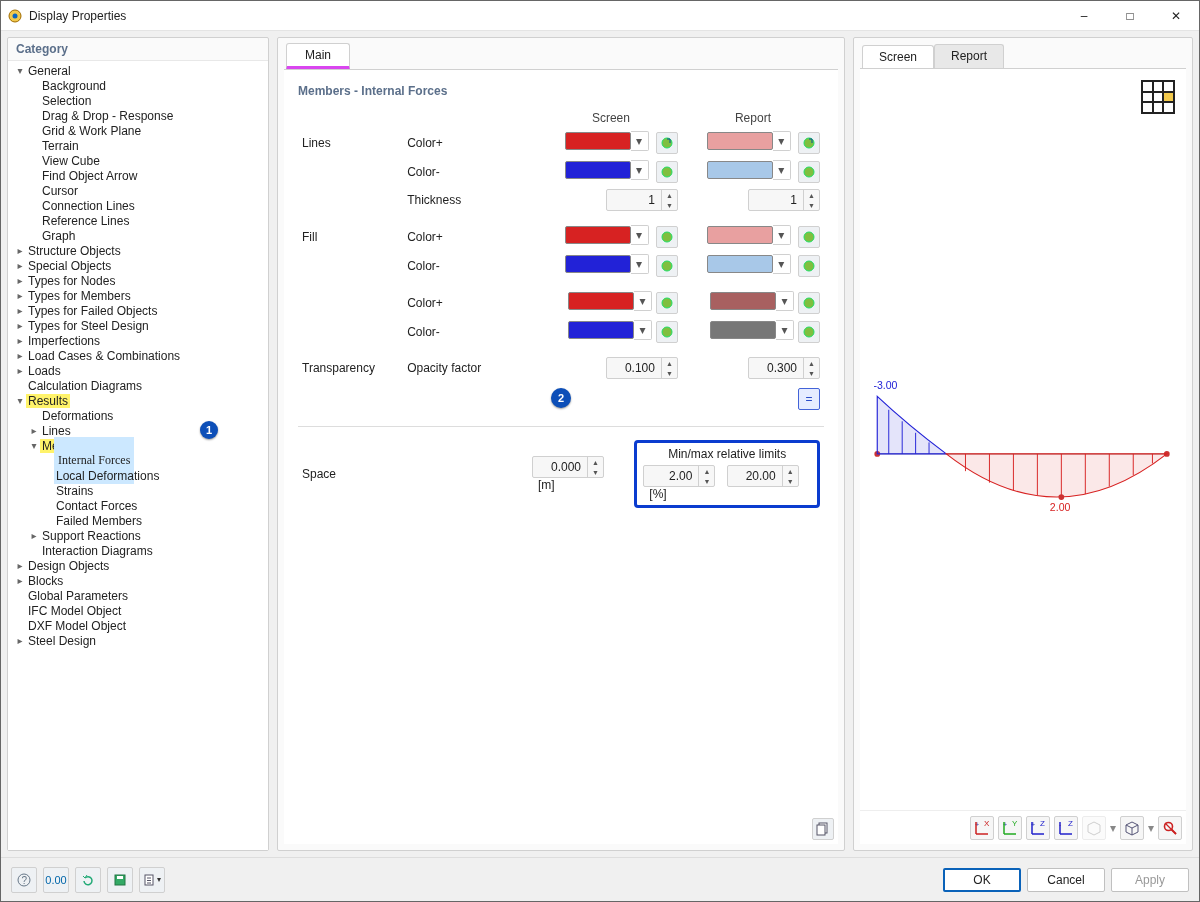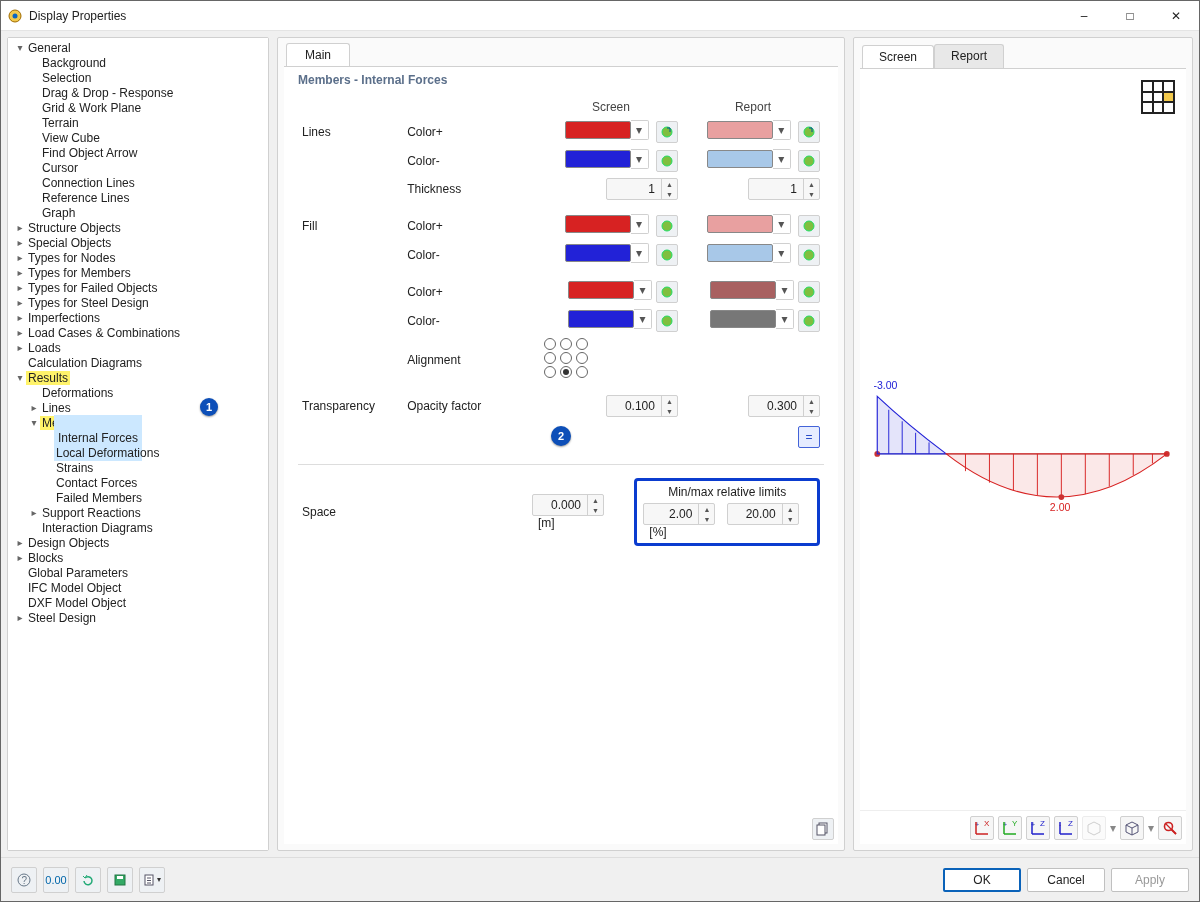--- a/index.html
+++ b/index.html
@@ -57,21 +57,21 @@
     padding:4px 8px; color:var(--text-header); font-weight:600;
     border-bottom:1px solid #e8e8e8;
   }
   .tree {
     flex:1; overflow:auto; padding:2px 2px 4px 2px; background:#fff;
   }
   .tree-item { display:flex; align-items:center; height:15px; padding-left:4px; white-space:nowrap; position:relative;}
   .tree-item .tw { width:12px; text-align:center; color:#666; font-size:10px; cursor:default;}
   .tree-item .lbl { padding: 0 2px;}
   .tree-item .lbl.hi { background: var(--hi-yellow); }
-  .tree-item.selected .lbl { background: var(--bg-sel); padding: 16px 4px;}
+  .tree-item.selected .lbl { background: var(--bg-sel); padding: 16px 4px; font-family: Liberation Serif, serif;}
   .ind0 { margin-left: 0px;}
   .ind1 { margin-left: 14px;}
   .ind2 { margin-left: 28px;}
   .badge {
     position:absolute; width:18px; height:18px; border-radius:50%;
     background: var(--badge-blue); color:#fff; font-size:11px; font-weight:bold;
     display:flex; align-items:center; justify-content:center;
     box-shadow: 0 1px 2px rgba(0,0,0,0.4);
   }
 
@@ -82,23 +82,23 @@
     min-width:0;
   }
   .tab-strip {
     display:flex; gap:0; padding:4px 8px 0 8px;
   }
   .tab {
     padding:4px 18px; border:1px solid var(--border); border-bottom:none;
     background:var(--bg-tab-active); border-radius:3px 3px 0 0; position:relative; top:1px;
     font-size:12px;
   }
-  .tab.active { background:#fff; border-bottom:1px solid #d946ef;}
+  .tab.active { background:#fff; border-bottom:4px solid #d946ef;}
   .main-content {
-    flex:1; background:#fff; border-top:1px solid var(--border); margin: 0 6px 6px 6px; padding:6px 14px;
+    flex:1; background:#fff; border-top:1px solid var(--border); margin: 0 6px 6px 6px; padding:14px 14px;
     overflow:auto; position:relative;
   }
   .section-title { color: var(--text-header); font-weight:600; margin-bottom:10px;}
   table.props { border-collapse: collapse; width:100%;}
   table.props td { padding: 3px 4px; vertical-align: middle; font-size:12px;}
   table.props .col-group { width:100px; }
   table.props .col-attr  { width:130px; }
   table.props .col-ctrl  { width:135px; text-align:right;}
   table.props .col-hdr   { text-align:center; color:#444;}
   .swatch {
@@ -231,20 +231,21 @@
     <div class="win-btns">
       <div class="win-btn">–</div>
       <div class="win-btn">□</div>
       <div class="win-btn close">✕</div>
     </div>
   </div>
 
   <div class="body">
 
     <div class="left-col">
+      <div class="left-header">Category</div>
       <div class="tree" id="tree">
           <div class="tree-item ind0">
             <span class="tw">▾</span>
             <span class="lbl">General</span>
           </div>
           <div class="tree-item ind1">
             <span class="tw"></span>
             <span class="lbl">Background</span>
           </div>
           <div class="tree-item ind1">
@@ -585,44 +586,20 @@
                     </svg>
                   </span></td>
             <td class="col-ctrl"><span class="swatch-wrap">
                     <span class="swatch" style="--c:#777"></span>
                     <span class="dd-arrow">▾</span>
                   </span><span class="mini-btn">
                     <svg width="14" height="14">
                       <circle cx="7" cy="7" r="5" fill="#7fbf3f" stroke="#2d6"></circle>
                     </svg>
                   </span></td>
-          </tr>
-          <tr>
-            <td></td>
-            <td>Alignment</td>
-            <td class="col-ctrl" style="text-align:left">
-              <div style="display:inline-block">
-                <div class="radio-row">
-                      <span class="radio"></span>
-                      <span class="radio"></span>
-                      <span class="radio"></span>
-                    </div>
-                <div class="radio-row" style="margin-top:2px">
-                      <span class="radio"></span>
-                      <span class="radio"></span>
-                      <span class="radio"></span>
-                    </div>
-                <div class="radio-row" style="margin-top:2px">
-                      <span class="radio"></span>
-                      <span class="radio checked"></span>
-                      <span class="radio"></span>
-                    </div>
-              </div>
-            </td>
-            <td></td>
           </tr>
 
           <tr>
                 <td colspan="4" style="height:8px"></td>
               </tr>
 
           <tr>
             <td>Transparency</td>
             <td>Opacity factor</td>
             <td class="col-ctrl">

